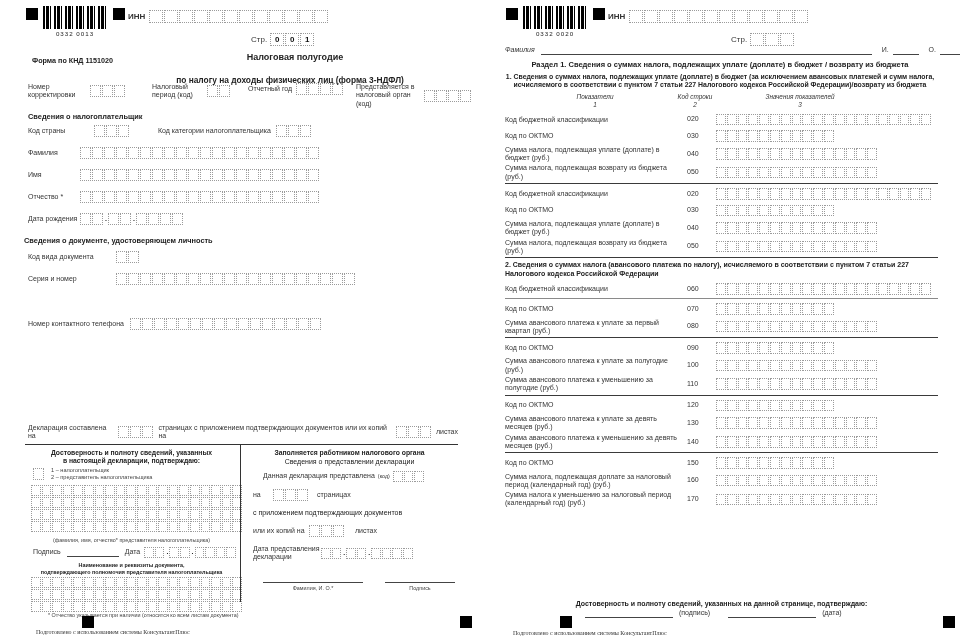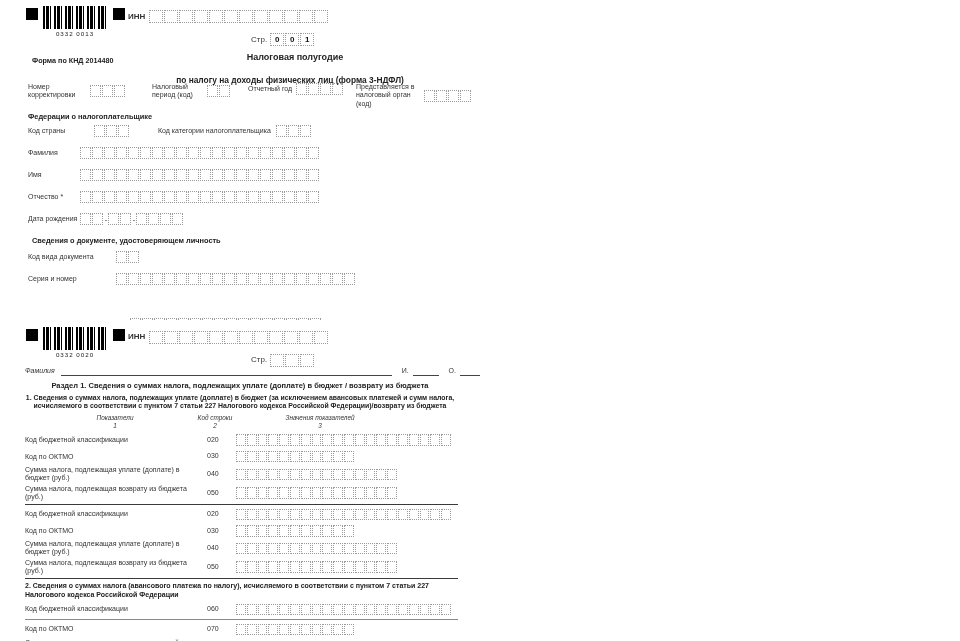--- a/index.html
+++ b/index.html
@@ -1,16 +1,16 @@
 <!DOCTYPE html>
 <html><head>
 <meta charset="utf-8">
 <style>
   html,body{margin:0;padding:0;background:#ffffff;}
-  .sheet{display:flex;width:960px;height:641px;background:#fff;font-family:"Liberation Sans",sans-serif;color:#222;flex-direction:column;}
+  .sheet{display:flex;width:960px;height:641px;background:#fff;font-family:"Liberation Sans",sans-serif;color:#222;}
   .page{position:relative;width:480px;height:641px;overflow:hidden;font-size:7px;line-height:1.2;}
   .abs{position:absolute;}
   .fr{position:absolute;display:flex;align-items:center;}
   .lbl{color:#333;}
   .b{font-weight:bold;}
   .i{font-style:italic;}
   .c{text-align:center;}
   .small{font-size:5.6px;line-height:1.25;}
   .tiny{font-size:5.4px;}
   .sq{position:absolute;width:12px;height:12px;background:#000;}
@@ -68,21 +68,21 @@
     </div>
     <div class="fr" style="left:251px;top:33px">
       <span class="lbl" style="font-size:8px;margin-right:3px">Стр.</span>
       <span class="cells big">
           <span class="cell">0</span>
           <span class="cell">0</span>
           <span class="cell">1</span>
         </span>
     </div>
 
-    <div class="abs b" style="left:32px;top:57px;font-size:7.2px">Форма по КНД 2014480</div>
+    <div class="abs b" style="left:32px;top:57px;font-size:7.2px">Форма по КНД 1151020</div>
     <div class="abs b c" style="left:130px;top:52px;width:330px;font-size:9px">Налоговая полугодие</div>
     <div class="abs b c" style="left:110px;top:75px;width:360px;font-size:8.4px">по налогу на доходы физических лиц (форма 3-НДФЛ)</div>
 
     <div class="fr" style="left:28px;top:83px">
       <span class="lbl" style="width:62px">Номер корректировки</span>
       <span class="cells">
           <span class="cell"></span>
           <span class="cell"></span>
           <span class="cell"></span>
         </span>
@@ -106,21 +106,21 @@
     <div class="fr" style="left:356px;top:83px">
       <span class="lbl" style="width:68px">Представляется в налоговый орган (код)</span>
       <span class="cells">
           <span class="cell"></span>
           <span class="cell"></span>
           <span class="cell"></span>
           <span class="cell"></span>
         </span>
     </div>
 
-    <div class="abs b" style="left:28px;top:113px;font-size:7.4px">Федерации о налогоплательщике</div>
+    <div class="abs b" style="left:28px;top:113px;font-size:7.4px">Сведения о налогоплательщик</div>
 
     <div class="fr" style="left:28px;top:125px">
       <span class="lbl" style="width:66px">Код страны</span>
       <span class="cells">
           <span class="cell"></span>
           <span class="cell"></span>
           <span class="cell"></span>
         </span>
     </div>
     <div class="fr" style="left:158px;top:125px">
@@ -219,21 +219,21 @@
         </span>
         <span class="dot">.</span>
       <span class="cells">
           <span class="cell"></span>
           <span class="cell"></span>
           <span class="cell"></span>
           <span class="cell"></span>
         </span>
     </div>
 
-    <div class="abs b" style="left:32px;top:237px;font-size:7.4px">Сведения о документе, удостоверяющем личность</div>
+    <div class="abs b" style="left:24px;top:237px;font-size:7.4px">Сведения о документе, удостоверяющем личность</div>
 
     <div class="fr" style="left:28px;top:251px">
       <span class="lbl" style="width:88px">Код вида документа</span>
       <span class="cells">
           <span class="cell"></span>
           <span class="cell"></span>
         </span>
     </div>
     <div class="fr" style="left:28px;top:273px">
       <span class="lbl" style="width:88px">Серия и номер</span>

